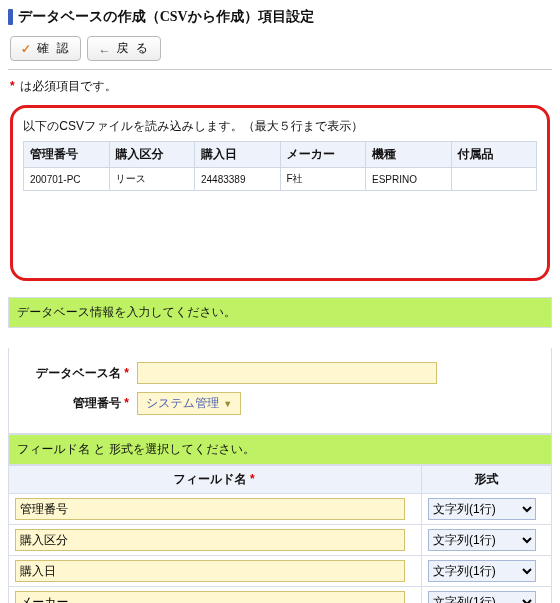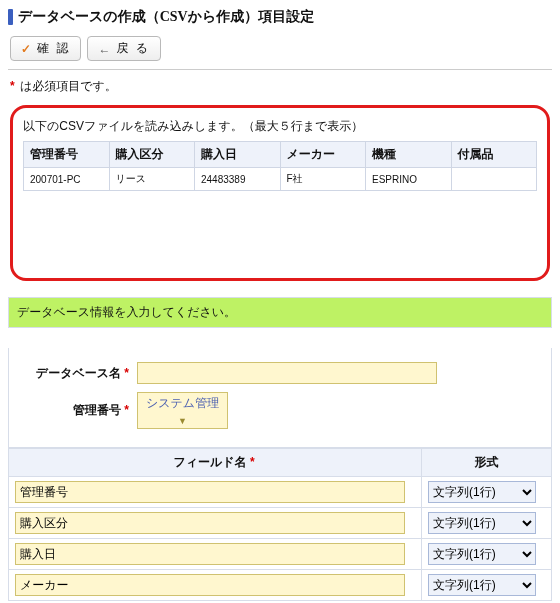--- a/index.html
+++ b/index.html
@@ -130,21 +130,20 @@
   .folder-select {
     display: inline-flex;
     align-items: center;
     gap: 4px;
     border: 1px solid #d0c270;
     background: #fff7cf;
     color: #4a5fb0;
     padding: 2px 8px;
     font-size: 12px;
     cursor: pointer;
-    flex-direction: column;
   }
   .folder-select .tri {
     font-size: 9px;
     color: #9a8a30;
   }
   .field-table {
     width: 100%;
     border-collapse: collapse;
     margin-top: 0;
   }
@@ -246,20 +245,21 @@
         <span>管理番号</span>
         <span class="red-star">*</span>
       </div>
       <div class="folder-select">
         <span>システム管理</span>
         <span class="tri">▼</span>
       </div>
     </div>
   </div>
 
+  <div class="section-head">フィールド名 と 形式を選択してください。</div>
   <table class="field-table">
     <thead>
       <tr>
         <th>
           <span>フィールド名</span><span class="red-star"> *</span>
         </th>
         <th>形式</th>
       </tr>
     </thead>
     <tbody id="fields-body">

